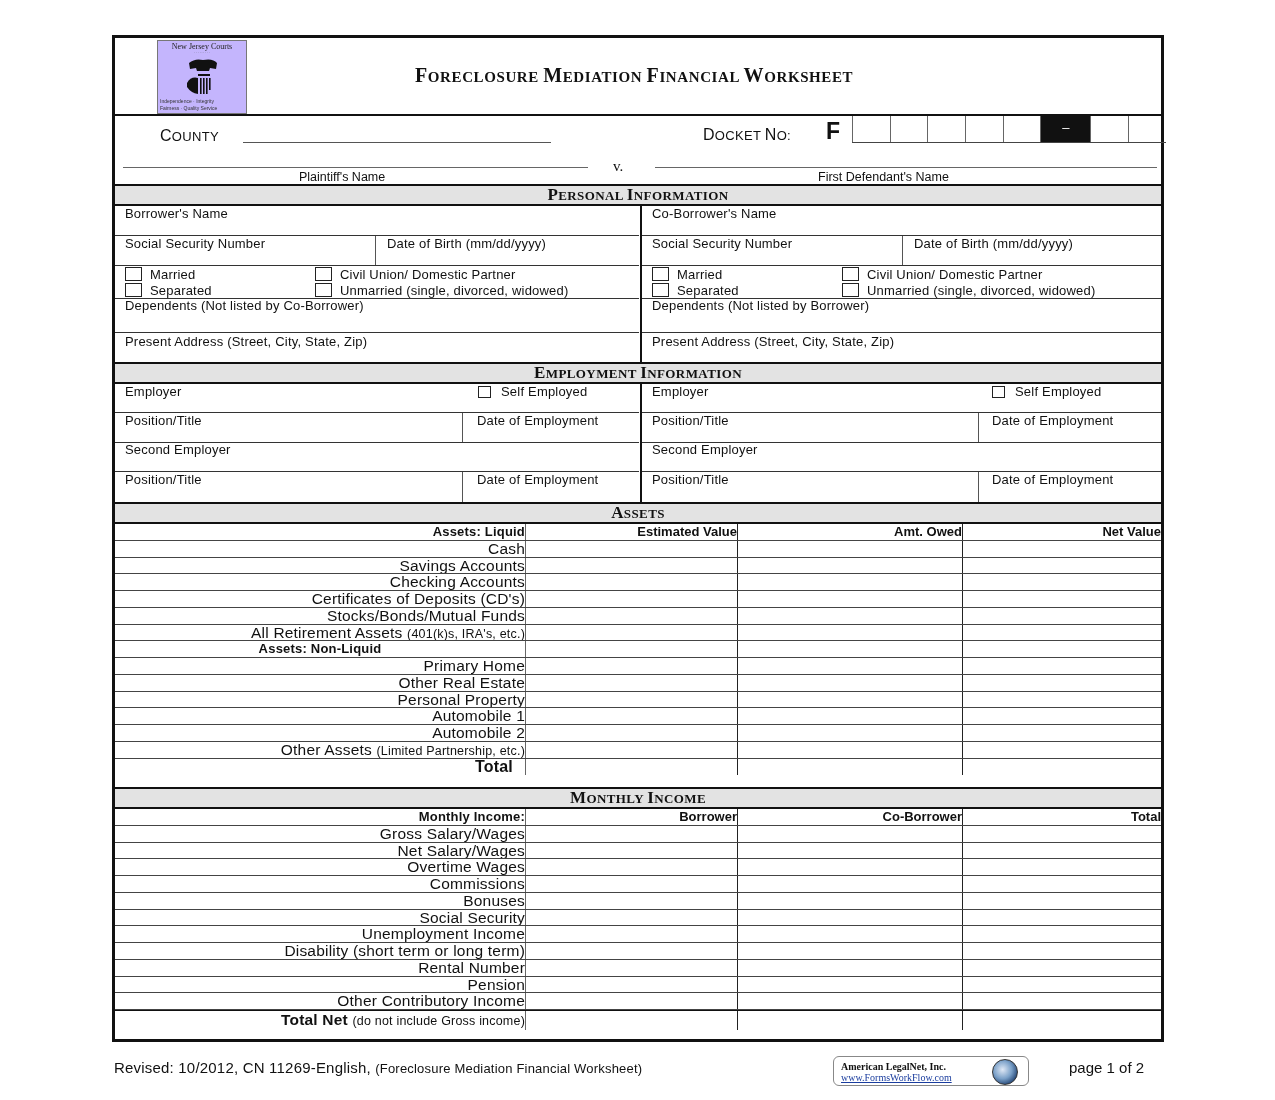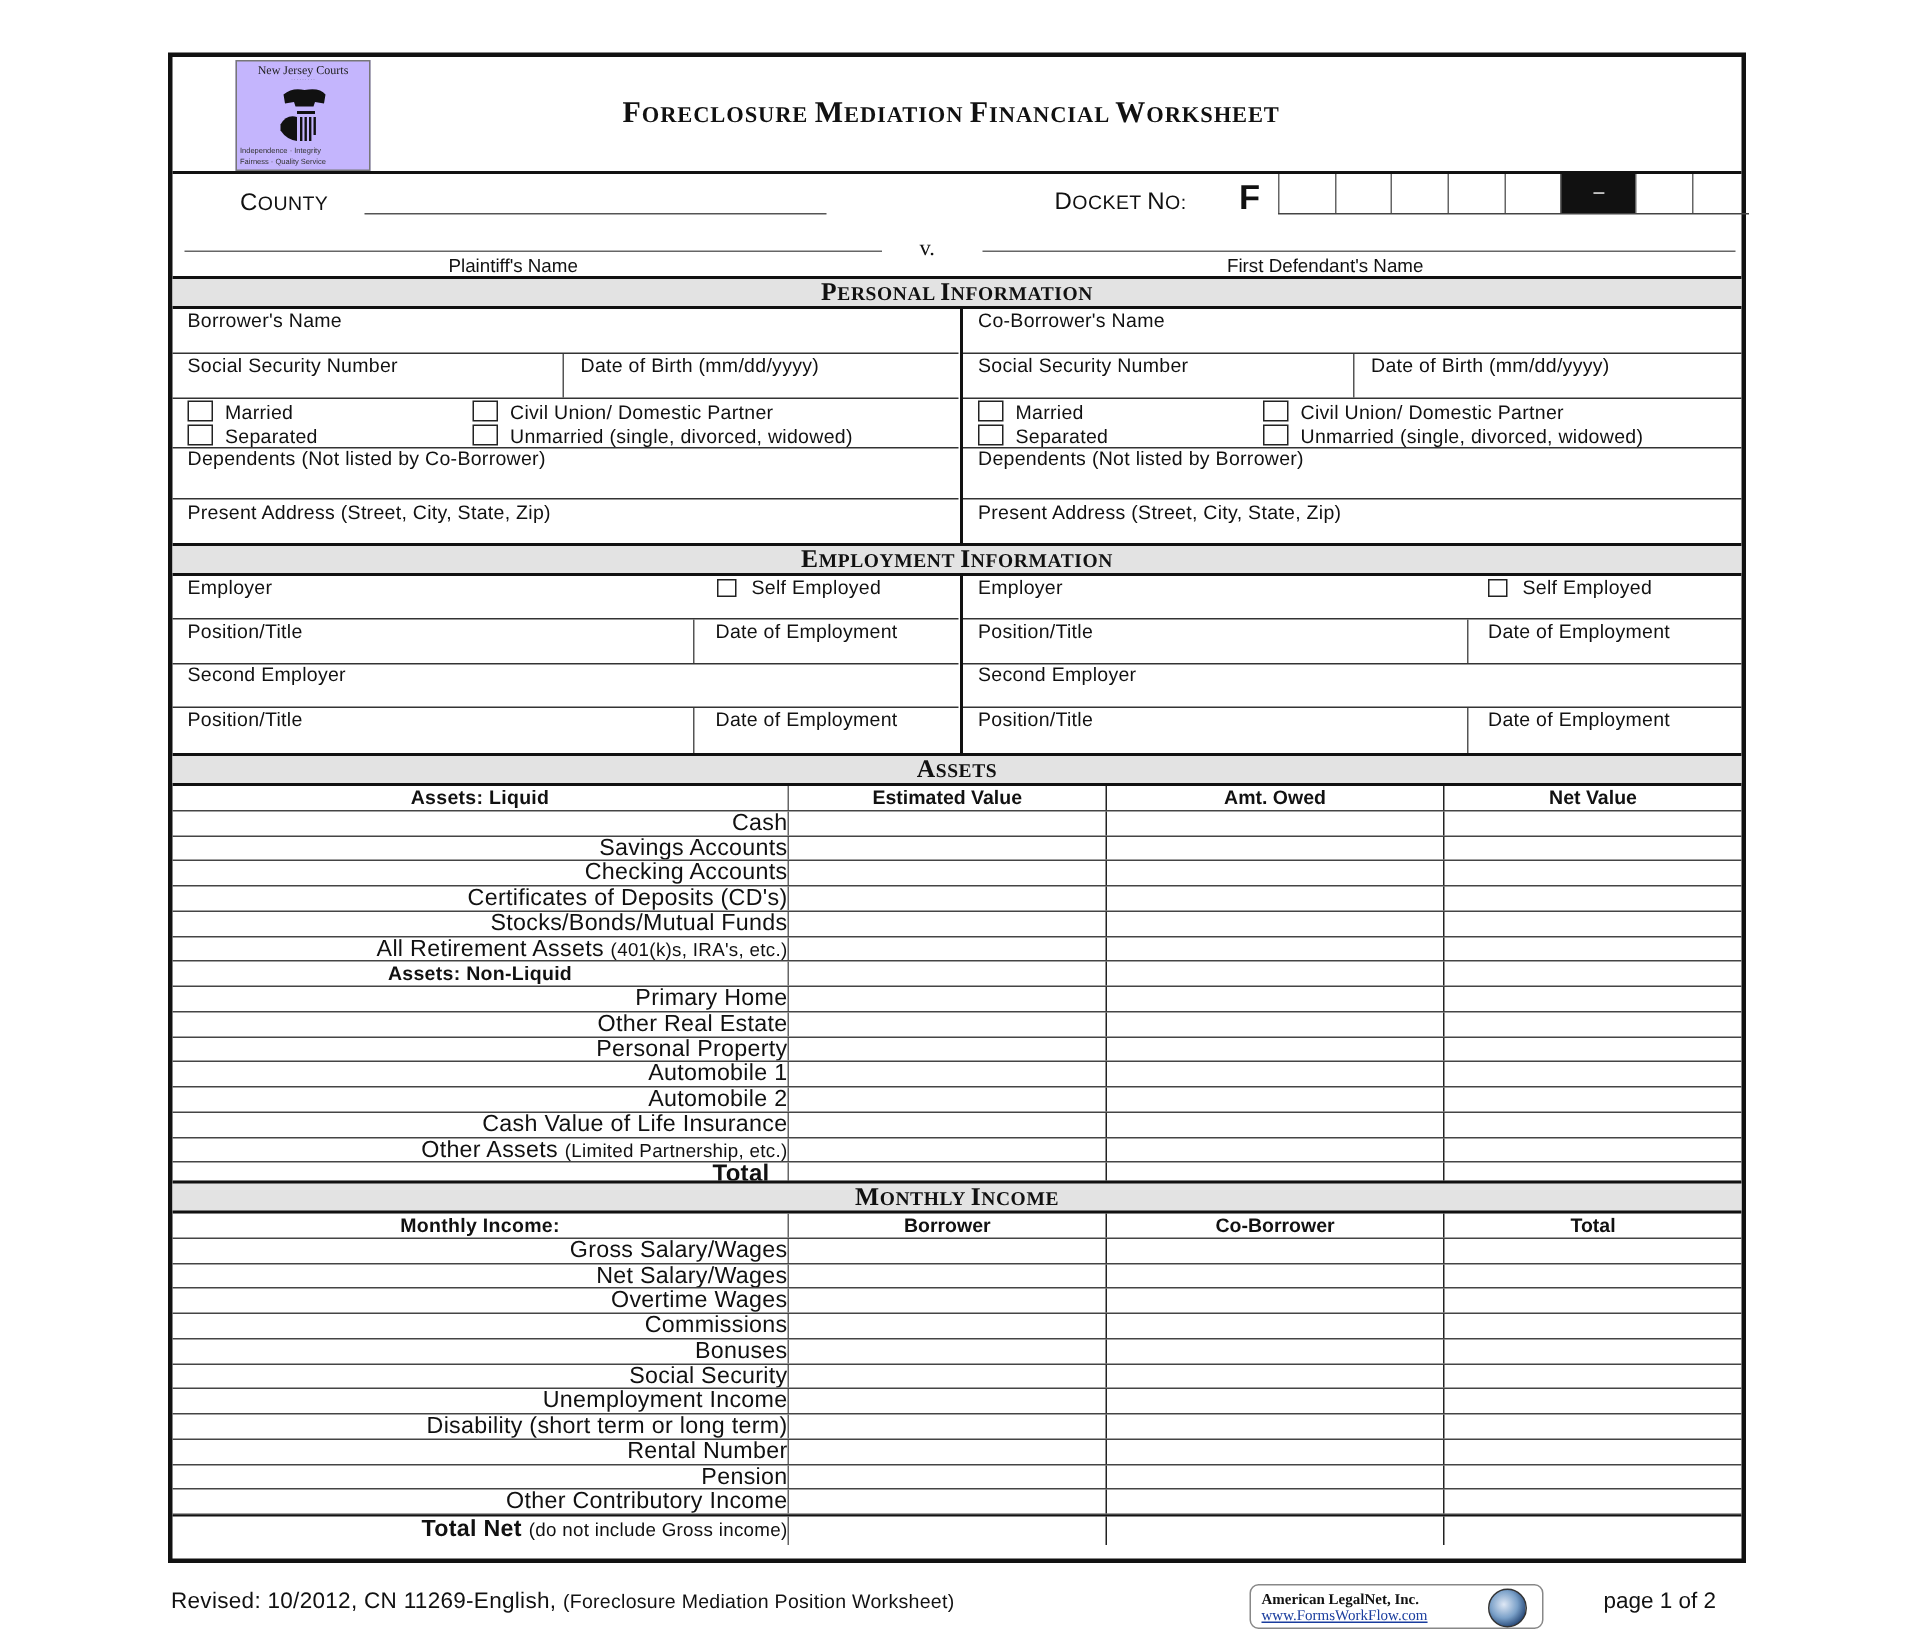--- a/index.html
+++ b/index.html
@@ -63,21 +63,21 @@
   
   .tbl { position: absolute; left: 0; width: 100%; }
   .trow { position: relative; height: 16.75px; border-bottom: 1.3px solid #444; display: flex; }
   .trow:last-child { border-bottom: none; }
   .tc0 { width: 411px; border-right: 1.5px solid #666; font-size: 15.5px; padding-left: 10px; line-height: 16px; white-space: nowrap; overflow: hidden; letter-spacing: 0.2px; text-align: right; }
   .tc { border-right: 1.5px solid #222; }
   .tc1 { width: 212px; }
   .tc2 { width: 225px; }
   .tc3 { width: 198px; border-right: none; }
   .tc0 .small { font-size: 12.5px; }
-  .thead .tc0, .thead .tcx { font-weight: bold; font-size: 13px; text-align: center; line-height: 15px; padding-left: 0; }
+  .thead .tc0, .thead .tcx { font-weight: bold; font-size: 13px; text-align: right; line-height: 15px; padding-left: 0; }
   .sub .tc0 { font-weight: bold; font-size: 13px; text-align: center; padding-left: 0; }
   .total .tc0 { text-align: right; padding-right: 12px; font-weight: bold; font-size: 16px; }
   .tcx { text-align: center; font-weight: bold; font-size: 13px; line-height: 15px; }
   .netrow .tc0 b { font-size: 15.5px; }
   .netrow .tc0 .small { font-size: 12.5px; }
 
   
   .foot-l { position: absolute; left: 114px; top: 1059px; font-size: 15px; letter-spacing: 0.2px; }
   .foot-l .small { font-size: 13px; }
   .badge {
@@ -290,26 +290,20 @@
         <div class="tc tc2"></div>
         <div class="tc tc3"></div>
       </div>
     <div class="trow">
         <div class="tc0"><span>Automobile 2</span></div>
         <div class="tc tc1"></div>
         <div class="tc tc2"></div>
         <div class="tc tc3"></div>
       </div>
     <div class="trow">
-        <div class="tc0"><span>Cash Value of Life Insurance</span></div>
-        <div class="tc tc1"></div>
-        <div class="tc tc2"></div>
-        <div class="tc tc3"></div>
-      </div>
-    <div class="trow">
         <div class="tc0"><span>Other Assets</span> <span class="small">(Limited Partnership, etc.)</span></div>
         <div class="tc tc1"></div>
         <div class="tc tc2"></div>
         <div class="tc tc3"></div>
       </div>
     <div class="trow total">
         <div class="tc0">Total</div>
         <div class="tc tc1"></div>
         <div class="tc tc2"></div>
         <div class="tc tc3"></div>
@@ -396,19 +390,19 @@
     <div class="trow netrow" style="height:20px;border-top:1.5px solid #111;">
         <div class="tc0" style="line-height:18px;"><b>Total Net</b> <span class="small">(do not include Gross income)</span></div>
         <div class="tc tc1"></div>
         <div class="tc tc2"></div>
         <div class="tc tc3"></div>
       </div>
   </div>
 
 </div>
 
-<div class="foot-l"><span>Revised: 10/2012, CN 11269-English,</span> <span class="small">(Foreclosure Mediation Position Worksheet)</span></div>
+<div class="foot-l"><span>Revised: 10/2012, CN 11269-English,</span> <span class="small">(Foreclosure Mediation Financial Worksheet)</span></div>
 <div class="badge">
   <div class="b1">American LegalNet, Inc.</div>
   <div class="b2">www.FormsWorkFlow.com</div>
   <div class="globe"></div>
 </div>
 <div class="foot-r">page 1 of 2</div>
 
 </body></html>

